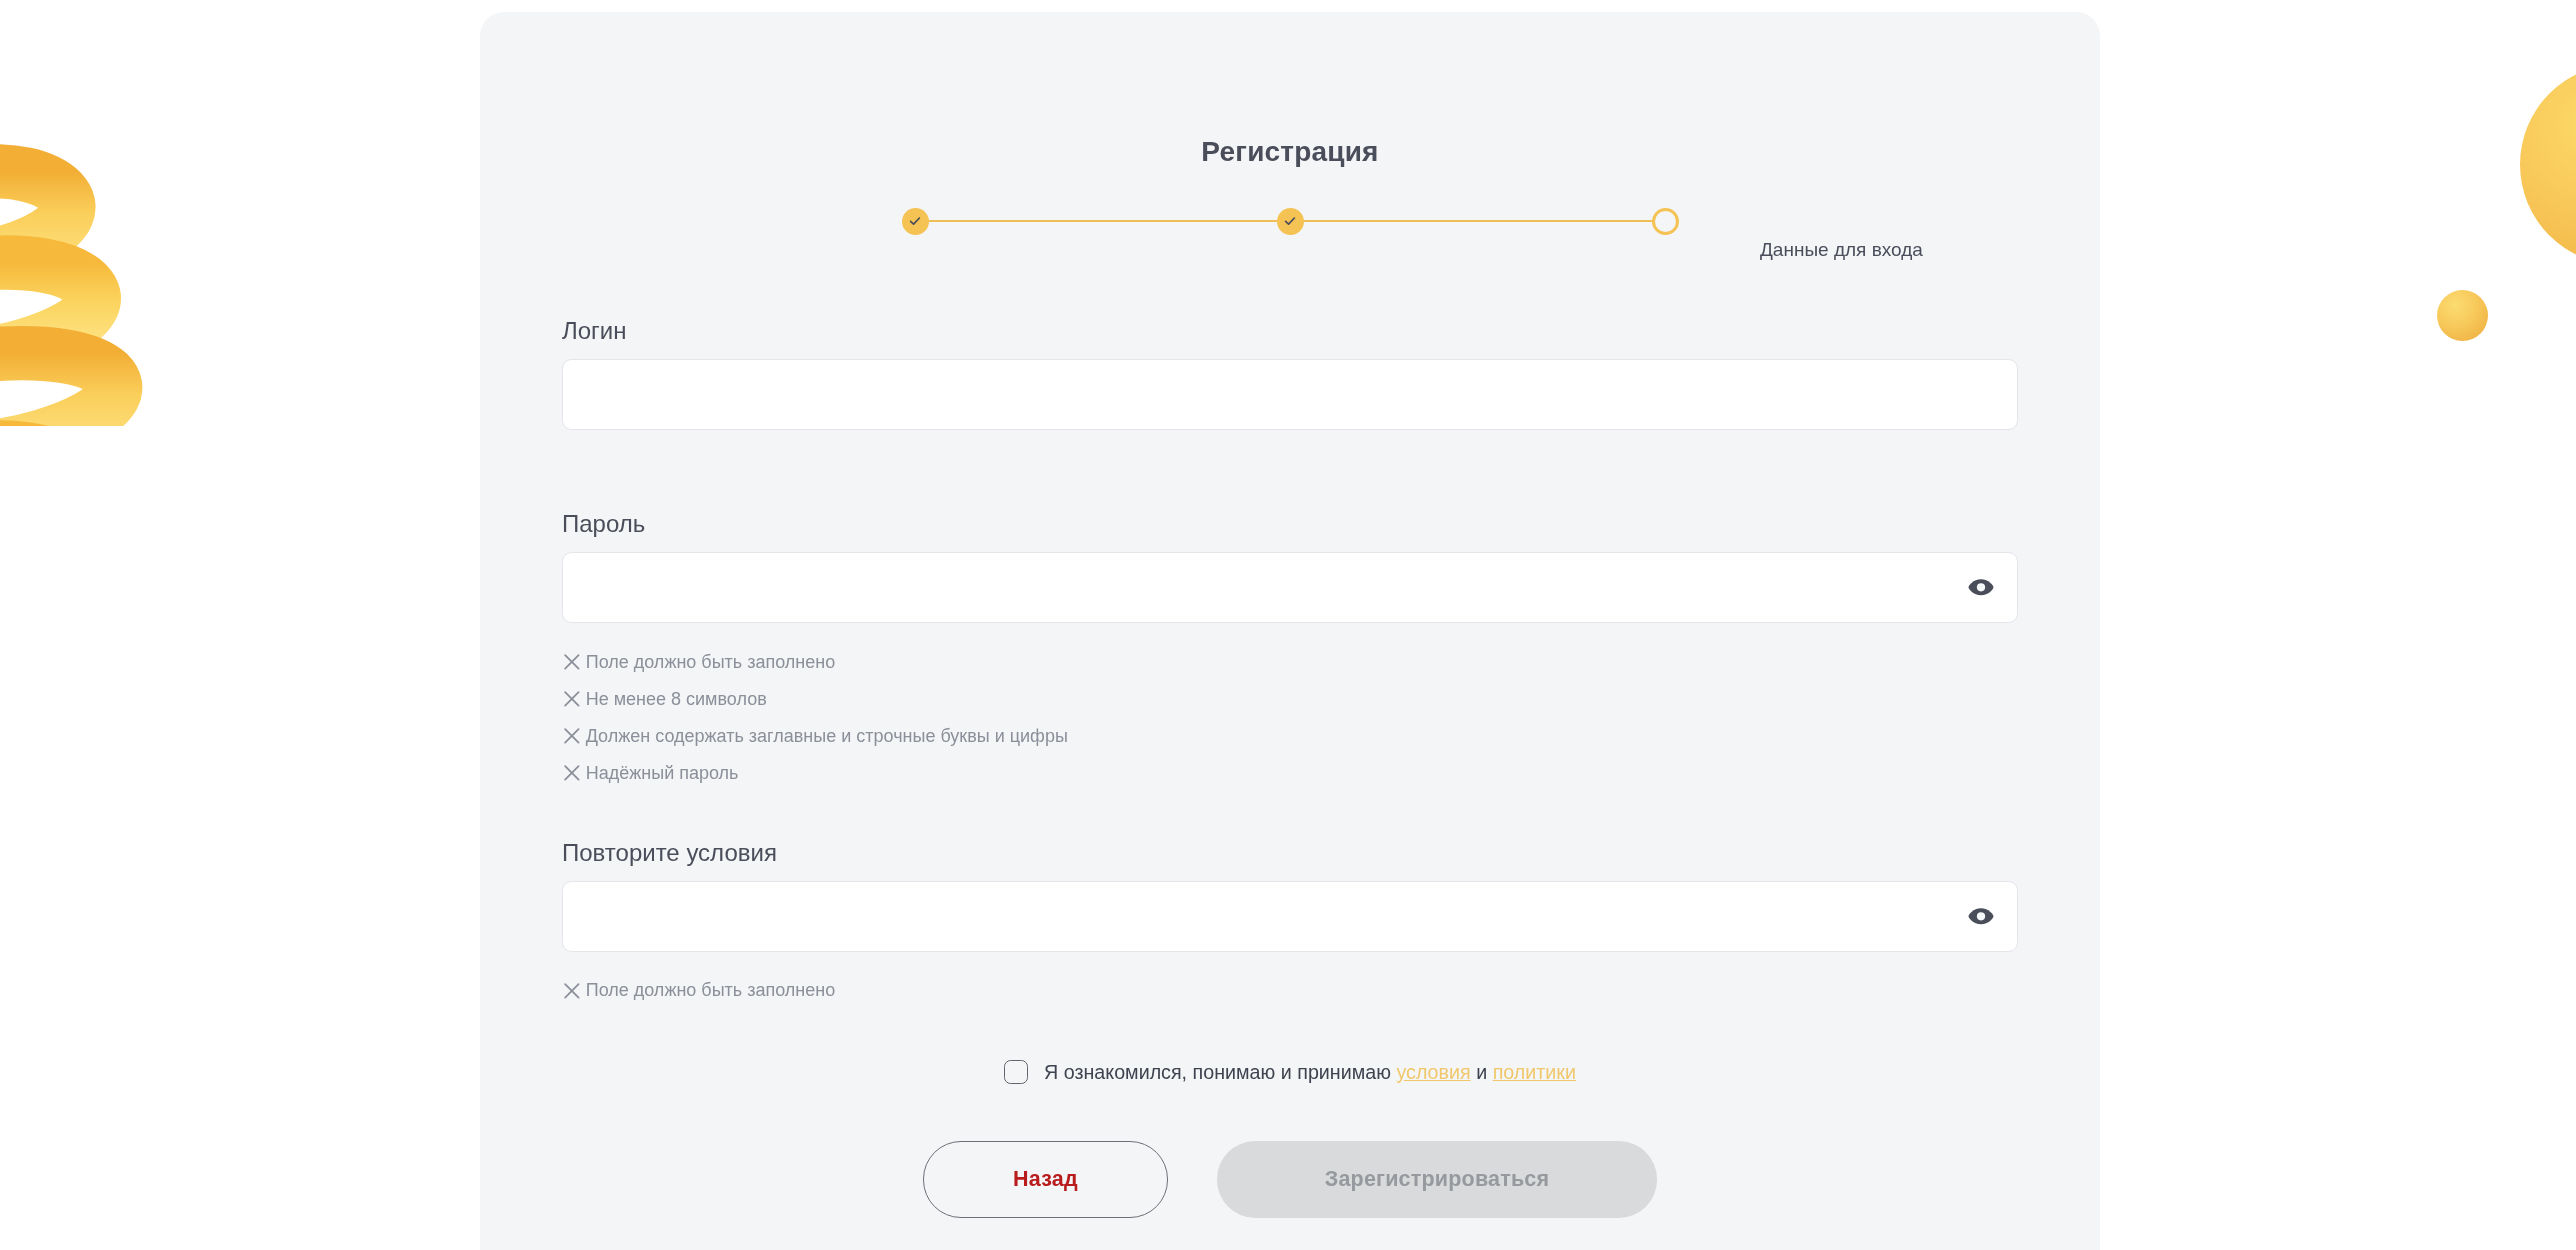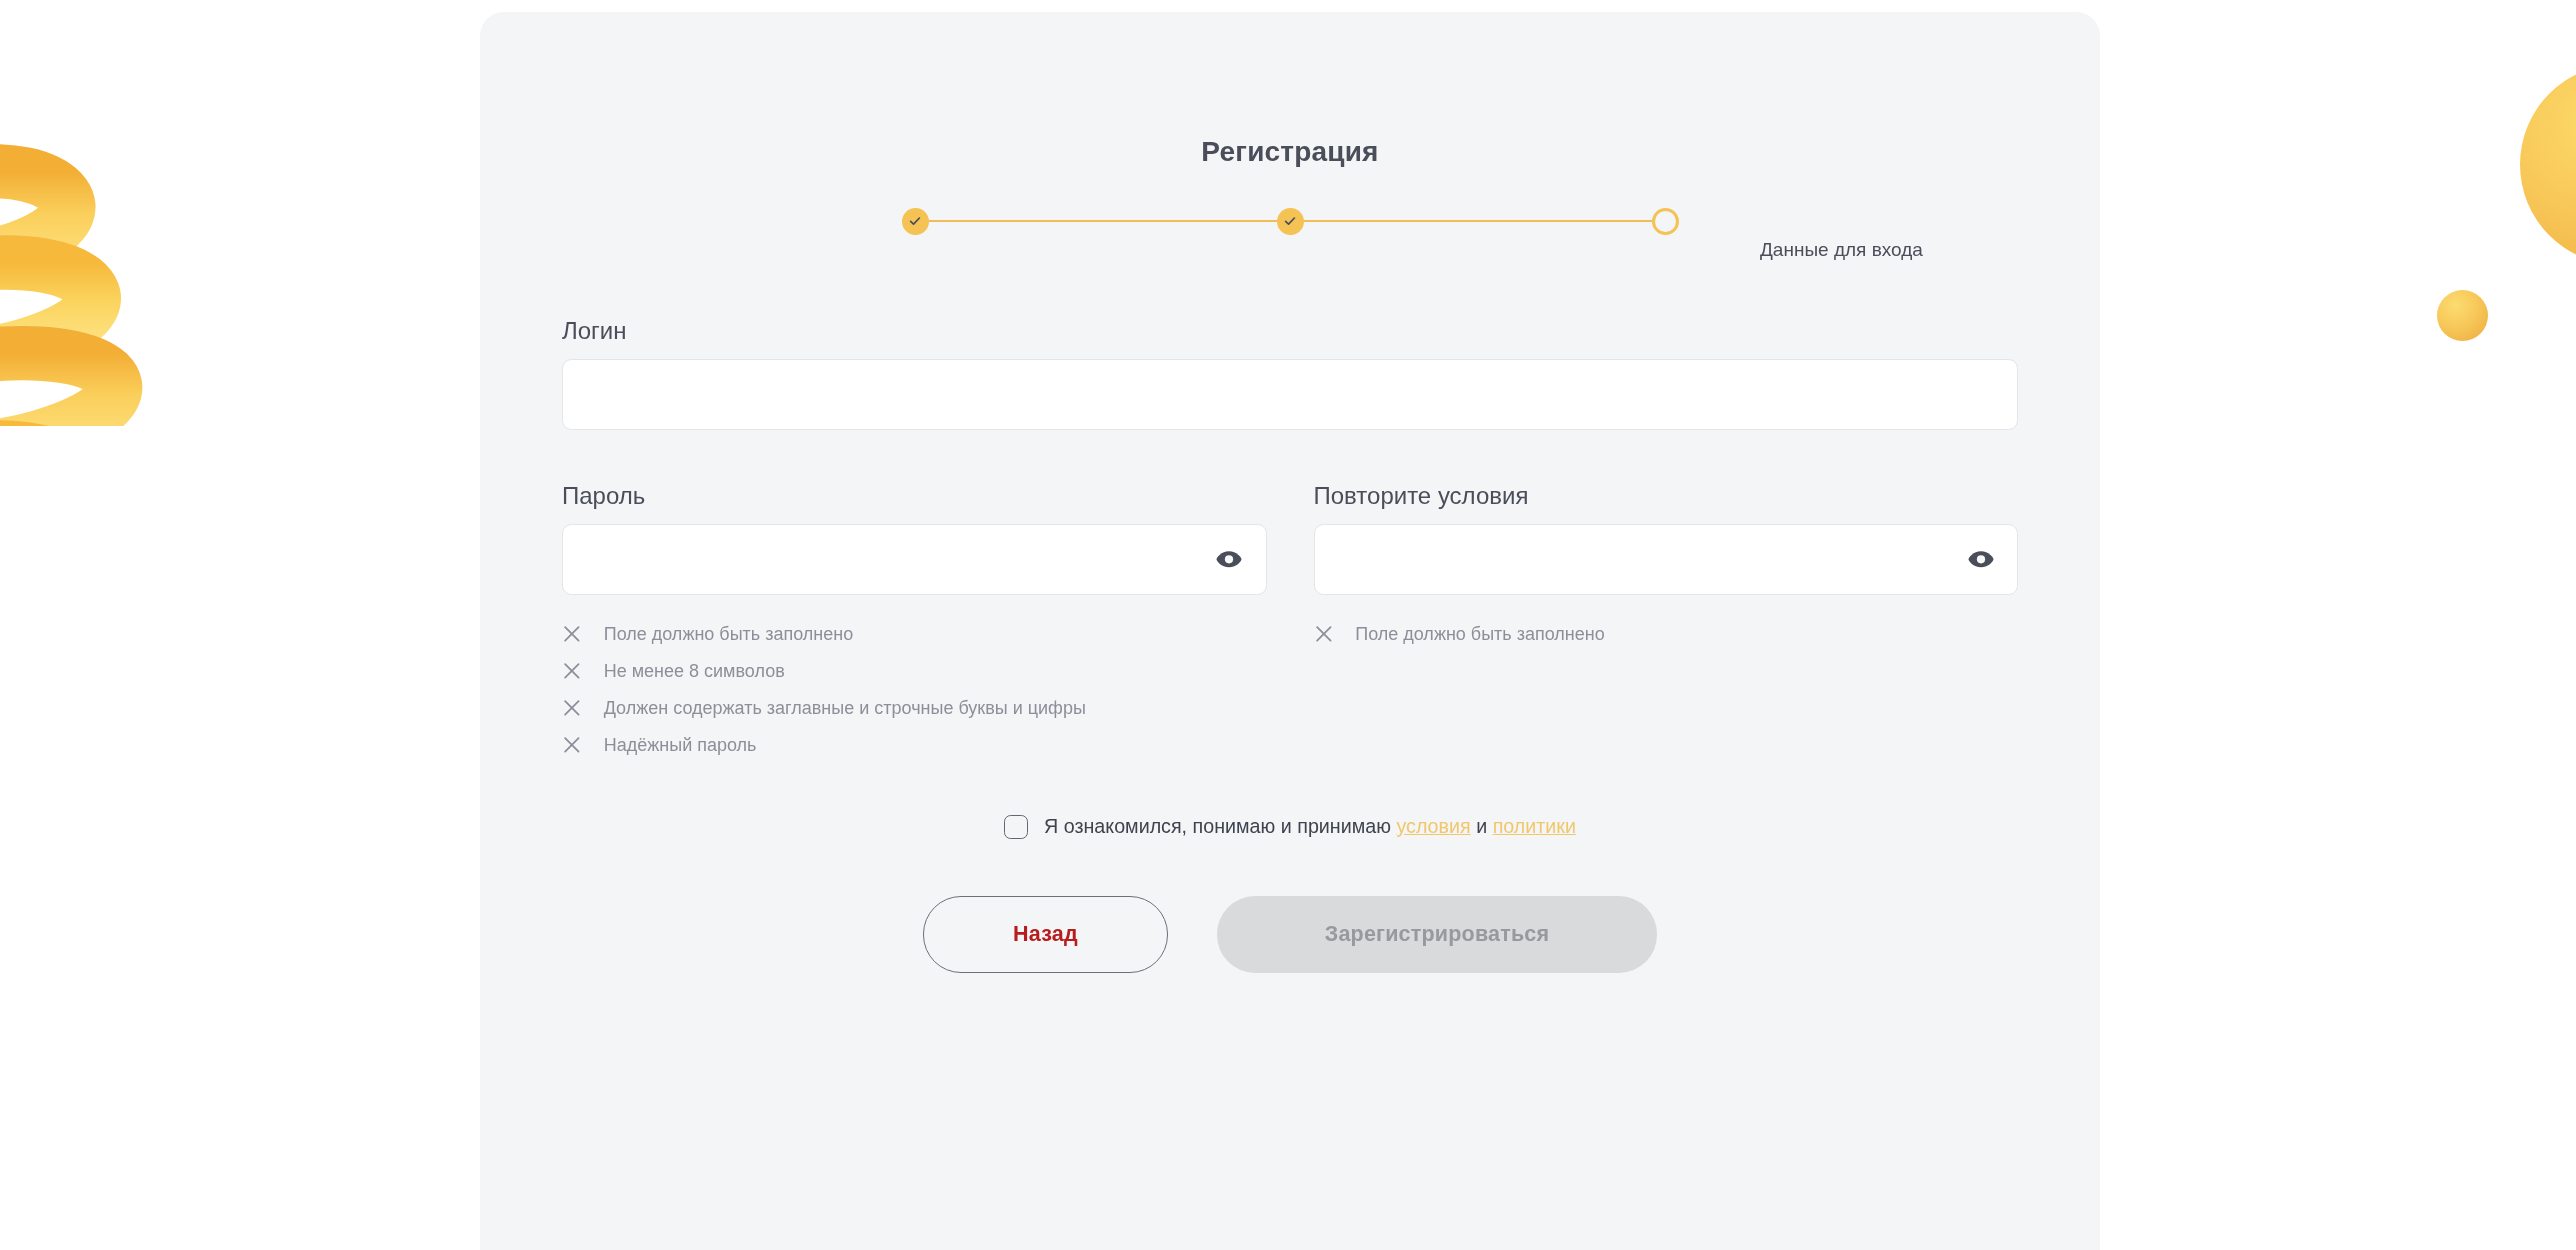--- a/index.html
+++ b/index.html
@@ -156,21 +156,22 @@
     color: #4A4E5A;
     padding: 0 22.5px;
     outline: none;
     font-family: "Liberation Sans", sans-serif;
   }
   .text-input::placeholder { color: #B9BDC6; }
 
   .row-two {
     display: flex;
     gap: 47px;
-    margin-top: 52px;
+    margin-top: 80px;
+    flex-direction: column;
   }
   .col {
     flex: 1 1 0;
     min-width: 0;
   }
   .input-wrap {
     position: relative;
   }
   .input-wrap .text-input {
     padding-right: 73px;
@@ -191,21 +192,21 @@
     justify-content: center;
   }
 
   
   .hints {
     margin-top: 20.6px;
   }
   .hint {
     display: flex;
     align-items: center;
-    gap: 22px;
+    gap: 4px;
     height: 37px;
   }
   .hint-x {
     width: 19.7px;
     height: 19.7px;
     flex: 0 0 auto;
   }
   .hint-text {
     font-size: 18px;
     color: #8B8F99;

